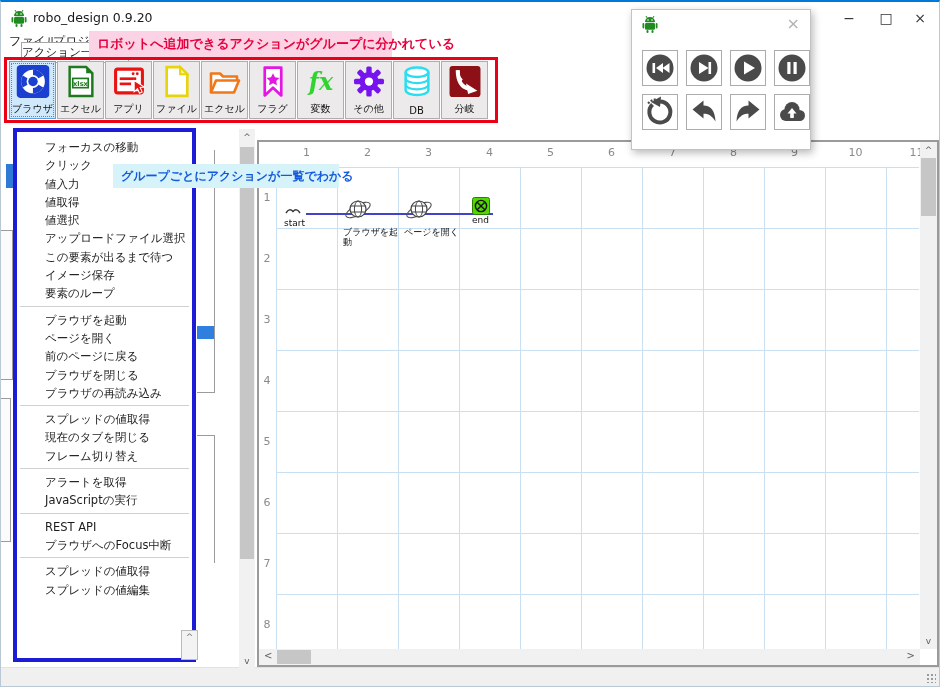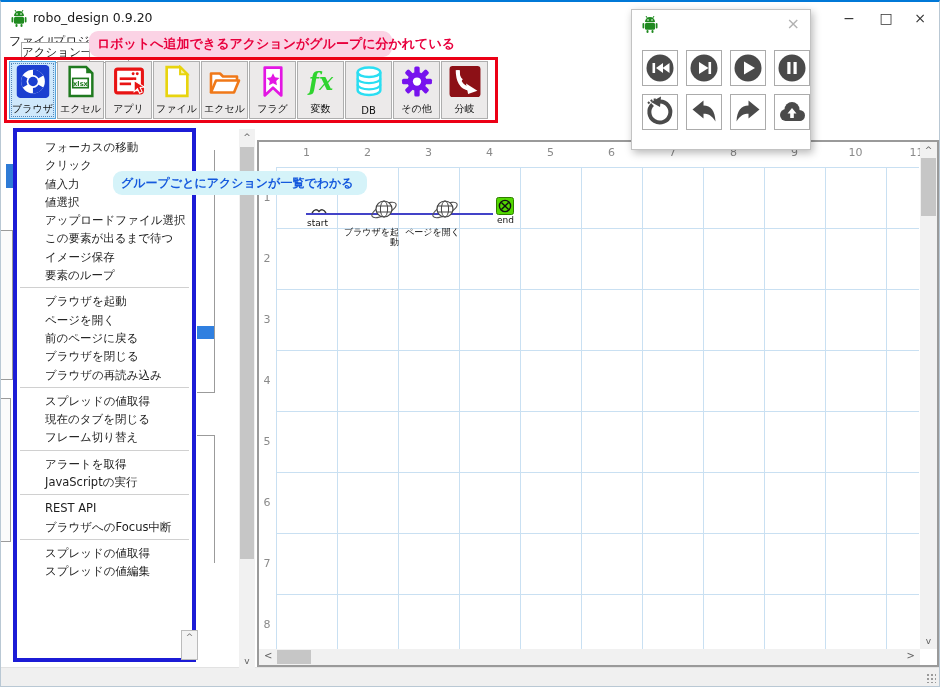--- a/index.html
+++ b/index.html
@@ -21,23 +21,23 @@
 
   
   .toolbar-box { position:absolute; left:3px; top:55px; width:494px; height:66px; border:3px solid #ec0016; z-index:5; pointer-events:none; }
   .toolbar { position:absolute; left:8px; top:59px; height:59px; z-index:2; display:flex; }
   .tbtn { position:relative; width:47px; height:58px; margin-right:1px; background:#eceaea; border:1px solid #aeaeae; }
   .tbtn.sel { background:#cfe8fb; border:1px solid #54a5dd; outline:1px dotted #5588bb; outline-offset:-3px; }
   .tbtn svg { position:absolute; left:50%; top:3px; transform:translateX(-50%); }
   .tlab { position:absolute; left:0; bottom:2px; width:100%; text-align:center; font-size:10px; color:#111; white-space:nowrap; }
 
   
-  .note { position:absolute; z-index:6; font-weight:bold; padding:4px 8px; white-space:nowrap;border-radius:9px; }
+  .note { position:absolute; z-index:6; font-weight:bold; padding:4px 8px; white-space:nowrap; }
   .note-pink { left:88px; top:29px; width:303px; height:26px; font-size:13px; }
-  .note-cyan { left:112px; top:162px; width:254px; height:24px; font-size:12px;margin-top:7px; }
+  .note-cyan { left:112px; top:162px; width:226px; height:24px; font-size:12px; }
 
   
   .frag { position:absolute; z-index:1; background:#fff; }
   .frag-border { border:1px solid #9b9b9b; }
 
   
   .lscroll { position:absolute; left:238px; top:127px; width:16px; height:540px; background:#f1f1f1; z-index:1; }
   .sarrow { position:absolute; left:0; width:100%; text-align:center; font-size:9px; color:#606060; }
   .lscroll .thumb { position:absolute; left:1px; top:18px; width:14px; height:412px; background:#c6c6c6; }
 
@@ -55,21 +55,21 @@
           background-image:linear-gradient(#c9e0f2 1px, transparent 1px), linear-gradient(90deg,#c9e0f2 1px, transparent 1px);
           background-size:61px 61px; }
   .vscroll { position:absolute; right:0; top:0; width:17px; height:507px; background:#f1f1f1; }
   .vscroll .thumb { position:absolute; left:1px; top:16px; width:15px; height:58px; background:#c6c6c6; }
   .hscroll { position:absolute; left:0; bottom:0; width:661px; height:16px; background:#f1f1f1; }
   .hscroll .thumb { position:absolute; left:18px; top:1px; width:34px; height:14px; background:#c6c6c6; }
   .hs-arrow { position:absolute; top:1px; font-size:10px; color:#606060; }
 
   
   .flow-line { position:absolute; height:2px; background:#4343c8; }
-  .flow-node { position:absolute; text-align:right; }
+  .flow-node { position:absolute; text-align:left; }
   .flow-label { font-size:9px; color:#111; line-height:10px; }
   .end-box { display:inline-block; }
 
   
   .runner { position:absolute; left:630px; top:7px; width:180px; height:141px; background:#fff; border:1px solid #c3c3c3; box-shadow:2px 3px 8px rgba(0,0,0,.28); z-index:7; }
   .runner .close { position:absolute; right:10px; top:4px; font-size:16px; color:#b2b2b2; }
   .rbtn { position:absolute; width:36px; height:36px; background:#fff; border:1px solid #ababab; }
   .rbtn svg { position:absolute; left:1px; top:1px; }
 
   
@@ -154,42 +154,42 @@
       <div class="tbtn"><span><svg width="33" height="33" viewBox="0 0 32 32">
             <path d="M8,2.5 h16 v27 l-8,-7.5 -8,7.5 z" fill="#fff" stroke="#e316e3" stroke-width="2.6" stroke-linejoin="round"></path>
             <path d="M16,8 l1.9,3.9 4.3,.6 -3.1,3 .7,4.2 -3.8,-2 -3.8,2 .7,-4.2 -3.1,-3 4.3,-.6 z" fill="#e316e3"></path>
           </svg></span>
     <span class="tlab">フラグ</span></div>
       <div class="tbtn"><span><svg width="33" height="33" viewBox="0 0 32 32">
             <text x="16" y="24" font-size="23" font-style="italic" font-weight="bold" fill="#2fd42f" text-anchor="middle" font-family="DejaVu Serif,serif">fx</text>
           </svg></span>
     <span class="tlab">変数</span></div>
       <div class="tbtn"><span><svg width="33" height="33" viewBox="0 0 32 32">
-            <path d="M5,7 v17.5 a11,4.6 0 0 0 22,0 V7" fill="#fff" stroke="#2adef2" stroke-width="2.4"></path>
-            <ellipse cx="16" cy="7" rx="11" ry="4.6" fill="#fff" stroke="#2adef2" stroke-width="2.4"></ellipse>
-            <path d="M5,13 a11,4.6 0 0 0 22,0" fill="none" stroke="#2adef2" stroke-width="2.2"></path>
-            <path d="M5,19 a11,4.6 0 0 0 22,0" fill="none" stroke="#2adef2" stroke-width="2.2"></path>
-          </svg></span>
-    <span class="tlab">DB</span></div>
-      <div class="tbtn"><span><svg width="33" height="33" viewBox="0 0 32 32">
             <g fill="#7713ee">
               <rect x="13.4" y="1.5" width="5.2" height="8" rx="1.5" transform="rotate(0 16 16)"></rect>
               <rect x="13.4" y="1.5" width="5.2" height="8" rx="1.5" transform="rotate(45 16 16)"></rect>
               <rect x="13.4" y="1.5" width="5.2" height="8" rx="1.5" transform="rotate(90 16 16)"></rect>
               <rect x="13.4" y="1.5" width="5.2" height="8" rx="1.5" transform="rotate(135 16 16)"></rect>
               <rect x="13.4" y="1.5" width="5.2" height="8" rx="1.5" transform="rotate(180 16 16)"></rect>
               <rect x="13.4" y="1.5" width="5.2" height="8" rx="1.5" transform="rotate(225 16 16)"></rect>
               <rect x="13.4" y="1.5" width="5.2" height="8" rx="1.5" transform="rotate(270 16 16)"></rect>
               <rect x="13.4" y="1.5" width="5.2" height="8" rx="1.5" transform="rotate(315 16 16)"></rect>
               <circle cx="16" cy="16" r="9.2"></circle>
             </g>
             <circle cx="16" cy="16" r="4" fill="#fff"></circle>
           </svg></span>
     <span class="tlab">その他</span></div>
       <div class="tbtn"><span><svg width="33" height="33" viewBox="0 0 32 32">
+            <path d="M5,7 v17.5 a11,4.6 0 0 0 22,0 V7" fill="#fff" stroke="#2adef2" stroke-width="2.4"></path>
+            <ellipse cx="16" cy="7" rx="11" ry="4.6" fill="#fff" stroke="#2adef2" stroke-width="2.4"></ellipse>
+            <path d="M5,13 a11,4.6 0 0 0 22,0" fill="none" stroke="#2adef2" stroke-width="2.2"></path>
+            <path d="M5,19 a11,4.6 0 0 0 22,0" fill="none" stroke="#2adef2" stroke-width="2.2"></path>
+          </svg></span>
+    <span class="tlab">DB</span></div>
+      <div class="tbtn"><span><svg width="33" height="33" viewBox="0 0 32 32">
             <rect x="1" y="1" width="30" height="30" rx="3" fill="#8c1016"></rect>
             <path d="M9,5 C9,14 11,21 20,23" fill="none" stroke="#fff" stroke-width="4"></path>
             <path d="M9,5 C9,10 10,13 13,15" fill="none" stroke="#fff" stroke-width="3"></path>
             <path d="M28,25 l-11,-7 2,10 z" fill="#fff"></path>
           </svg></span>
     <span class="tlab">分岐</span></div>
     </div>
   <div class="toolbar-box" style="border-color: rgb(236, 0, 22);"></div>
   <div class="note note-pink" style="background: rgb(251, 211, 229); color: rgb(232, 0, 61);">ロボットへ追加できるアクションがグループに分かれている</div>
 
@@ -203,20 +203,21 @@
   <div class="lscroll">
     <span class="sarrow" style="top:3px">^</span>
     <div class="thumb"></div>
     <span class="sarrow" style="bottom:3px">v</span>
   </div>
 
   <div class="action-list" id="actionList" style="border-color: rgb(28, 28, 214);">
       <div class="al-item">フォーカスの移動</div>
       <div class="al-item">クリック</div>
       <div class="al-item">値入力</div>
+      <div class="al-item">値取得</div>
       <div class="al-item">値選択</div>
       <div class="al-item">アップロードファイル選択</div>
       <div class="al-item">この要素が出るまで待つ</div>
       <div class="al-item">イメージ保存</div>
       <div class="al-item">要素のループ</div>
       <div class="al-sep"></div>
       <div class="al-item">ブラウザを起動</div>
       <div class="al-item">ページを開く</div>
       <div class="al-item">前のページに戻る</div>
       <div class="al-item">ブラウザを閉じる</div>

